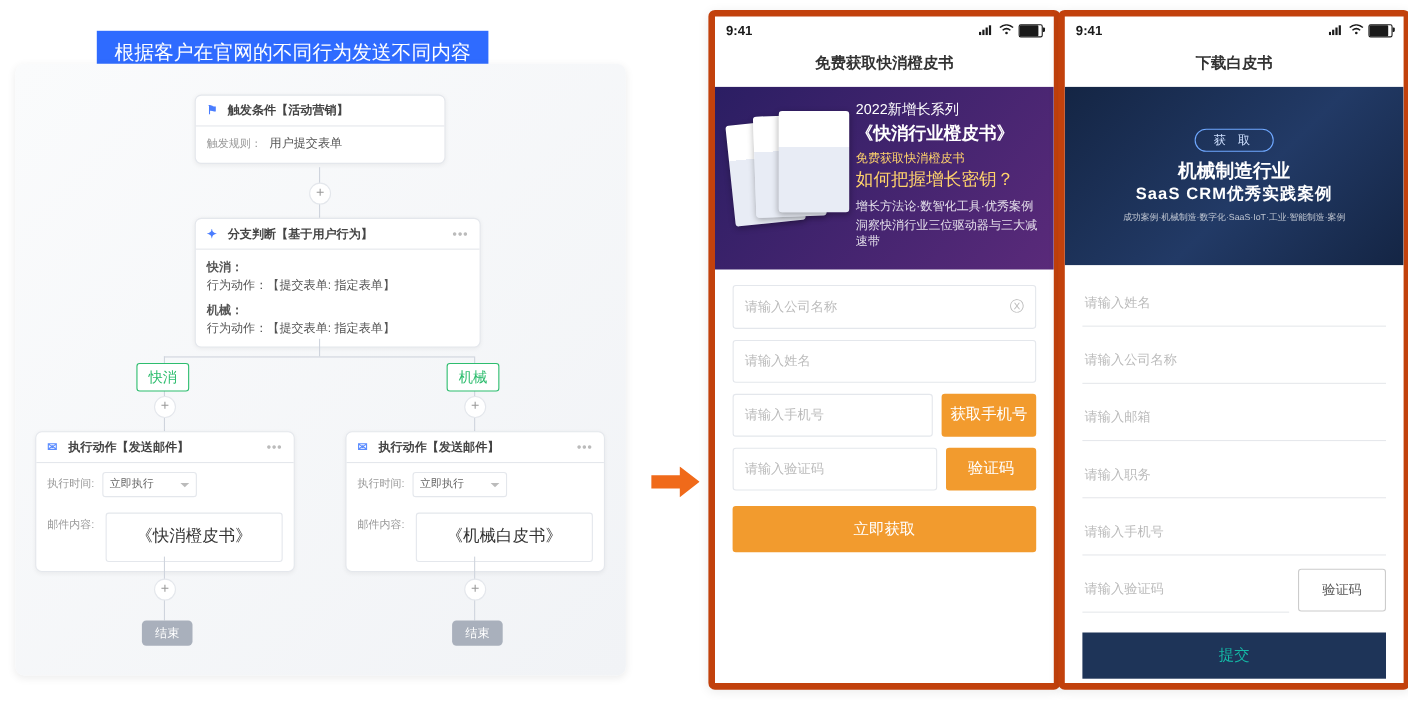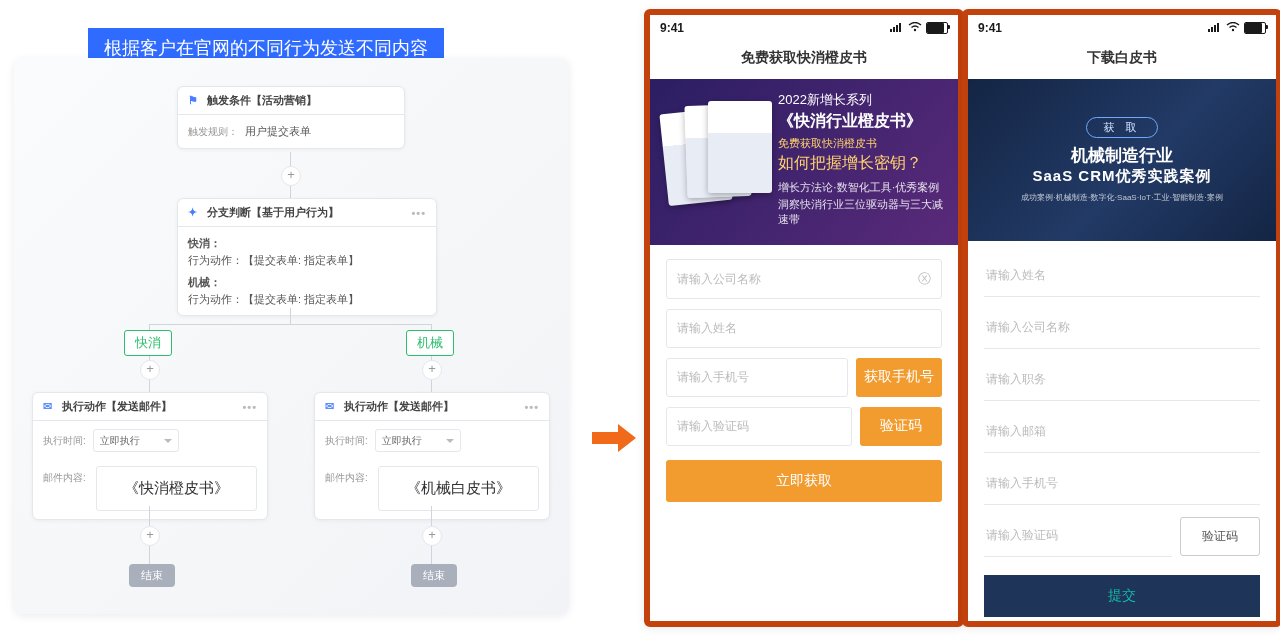--- a/index.html
+++ b/index.html
@@ -256,22 +256,22 @@
   <div class="phone-title">下载白皮书</div>
   <div class="hero2">
     <div class="pill">获 取</div>
     <div class="l1">机械制造行业</div>
     <div class="l2">SaaS CRM优秀实践案例</div>
     <div class="l3">成功案例·机械制造·数字化·SaaS·IoT·工业·智能制造·案例</div>
   </div>
   <div class="inputs">
     <div class="tf2">请输入姓名</div>
     <div class="tf2">请输入公司名称</div>
+    <div class="tf2">请输入邮箱</div>
     <div class="tf2">请输入职务</div>
-    <div class="tf2">请输入邮箱</div>
     <div class="tf2">请输入手机号</div>
     <div class="row" style="align-items:center;">
       <div class="tf2" style="flex:1;">请输入验证码</div>
       <div class="btn-outline">验证码</div>
     </div>
     <div class="btn-navy">提交</div>
   </div>
 </div>
 
 </body></html>

